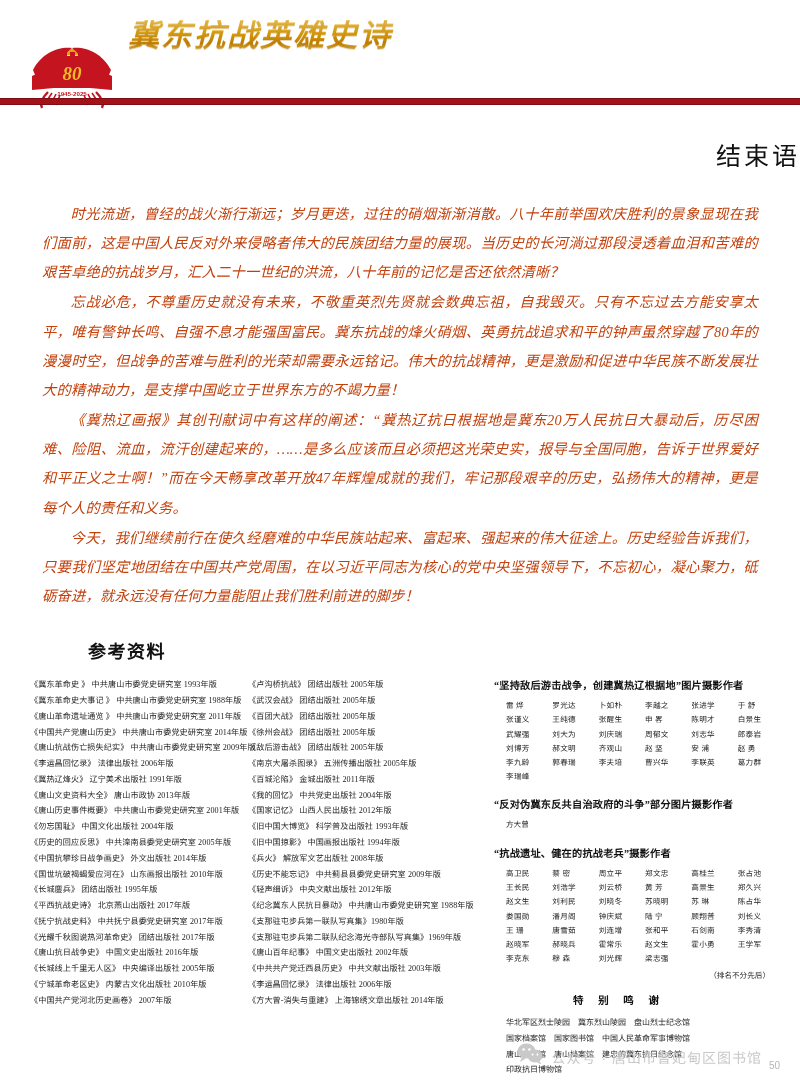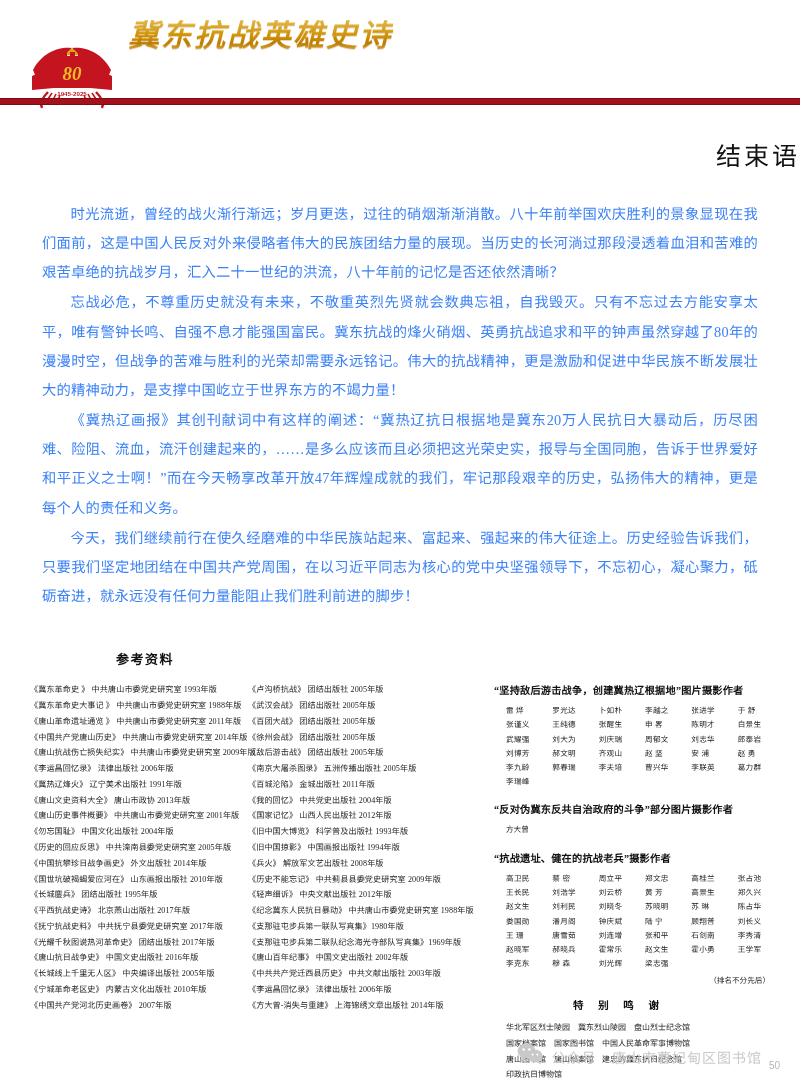--- a/index.html
+++ b/index.html
@@ -93,28 +93,29 @@
     margin: 28px 42px 0 42px;
   }
   .para {
     font-size: 14.3px;
     line-height: 2.04;
     text-align: justify;
     text-justify: inter-ideograph;
     text-indent: 2em;
     margin: 0 0 1px 0;
     letter-spacing: 0.2px;
-    color: #3b82f6;
+    color: #c2410c;
+    font-style: italic;
   }
 
   
   #refs-heading {
-    margin: 38px 0 0 0;
-    padding-left: 116px;
-    font-size: 13px;
+    margin: 26px 0 0 0;
+    padding-left: 88px;
+    font-size: 18px;
     font-weight: bold;
     letter-spacing: 1.5px;
     color: #111;
   }
   #refs {
     position: relative;
     margin: 14px 0 0 0;
     padding: 0 16px 0 30px;
     display: flex;
     align-items: flex-start;

